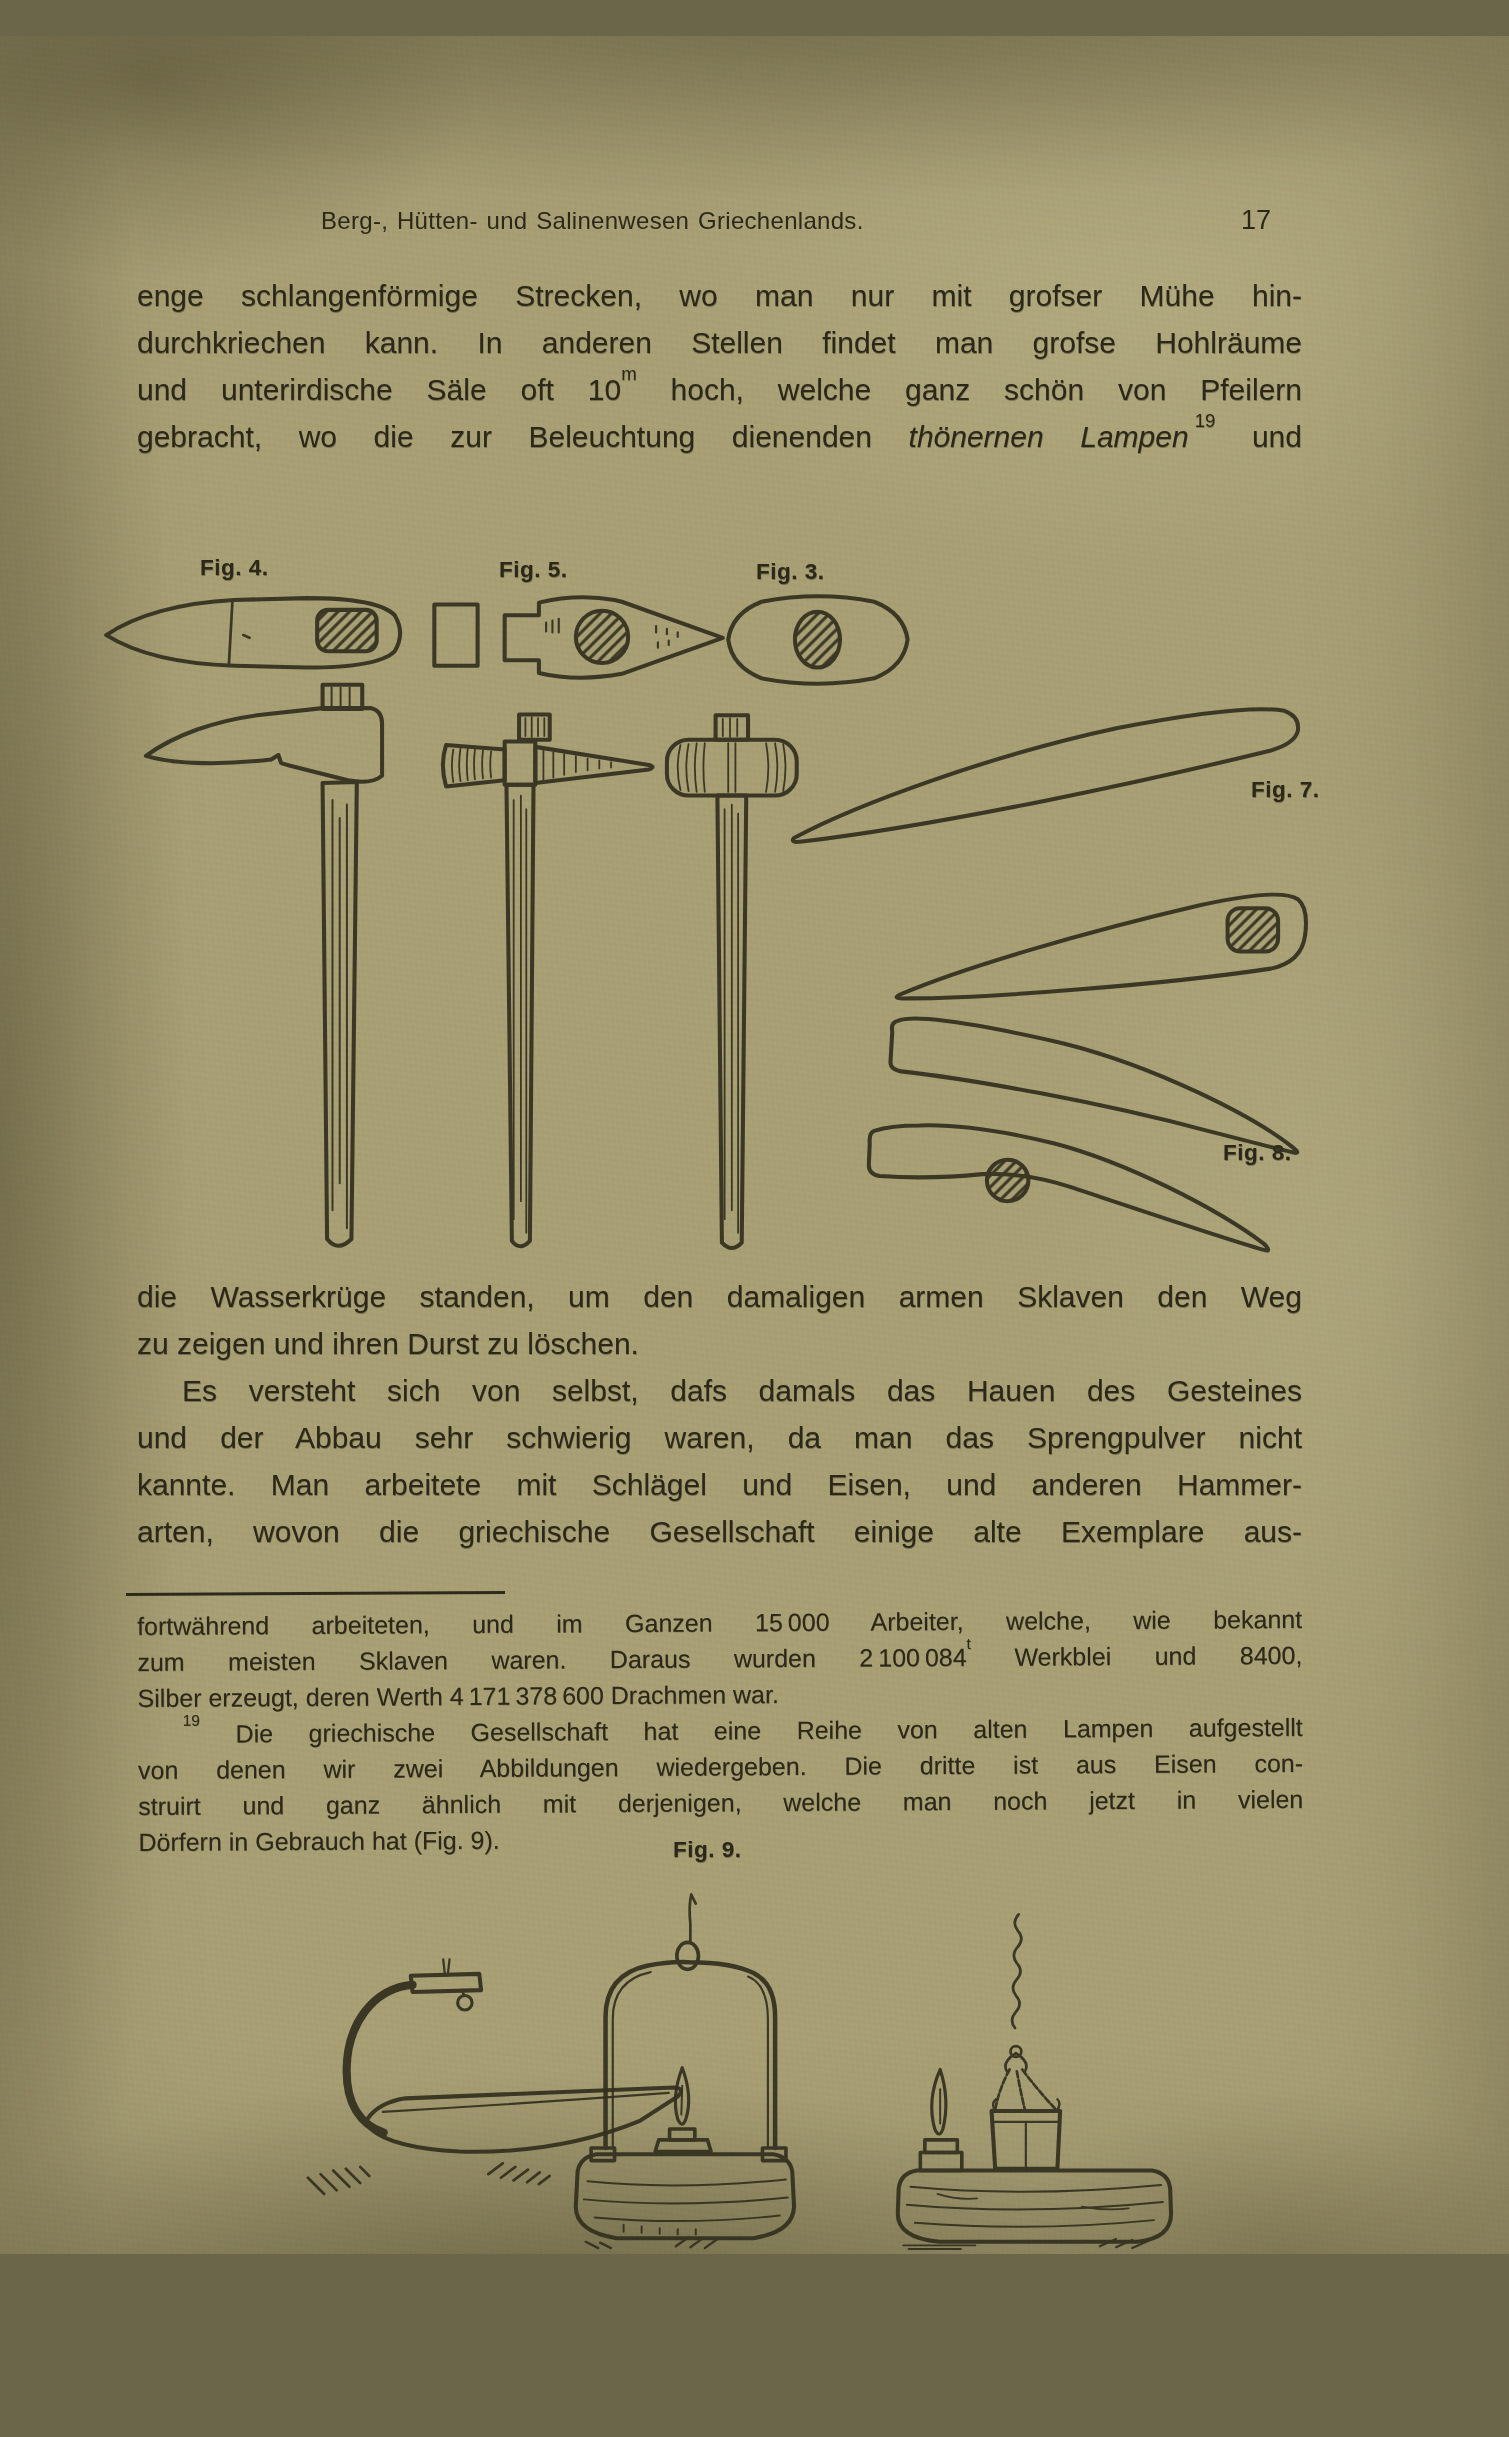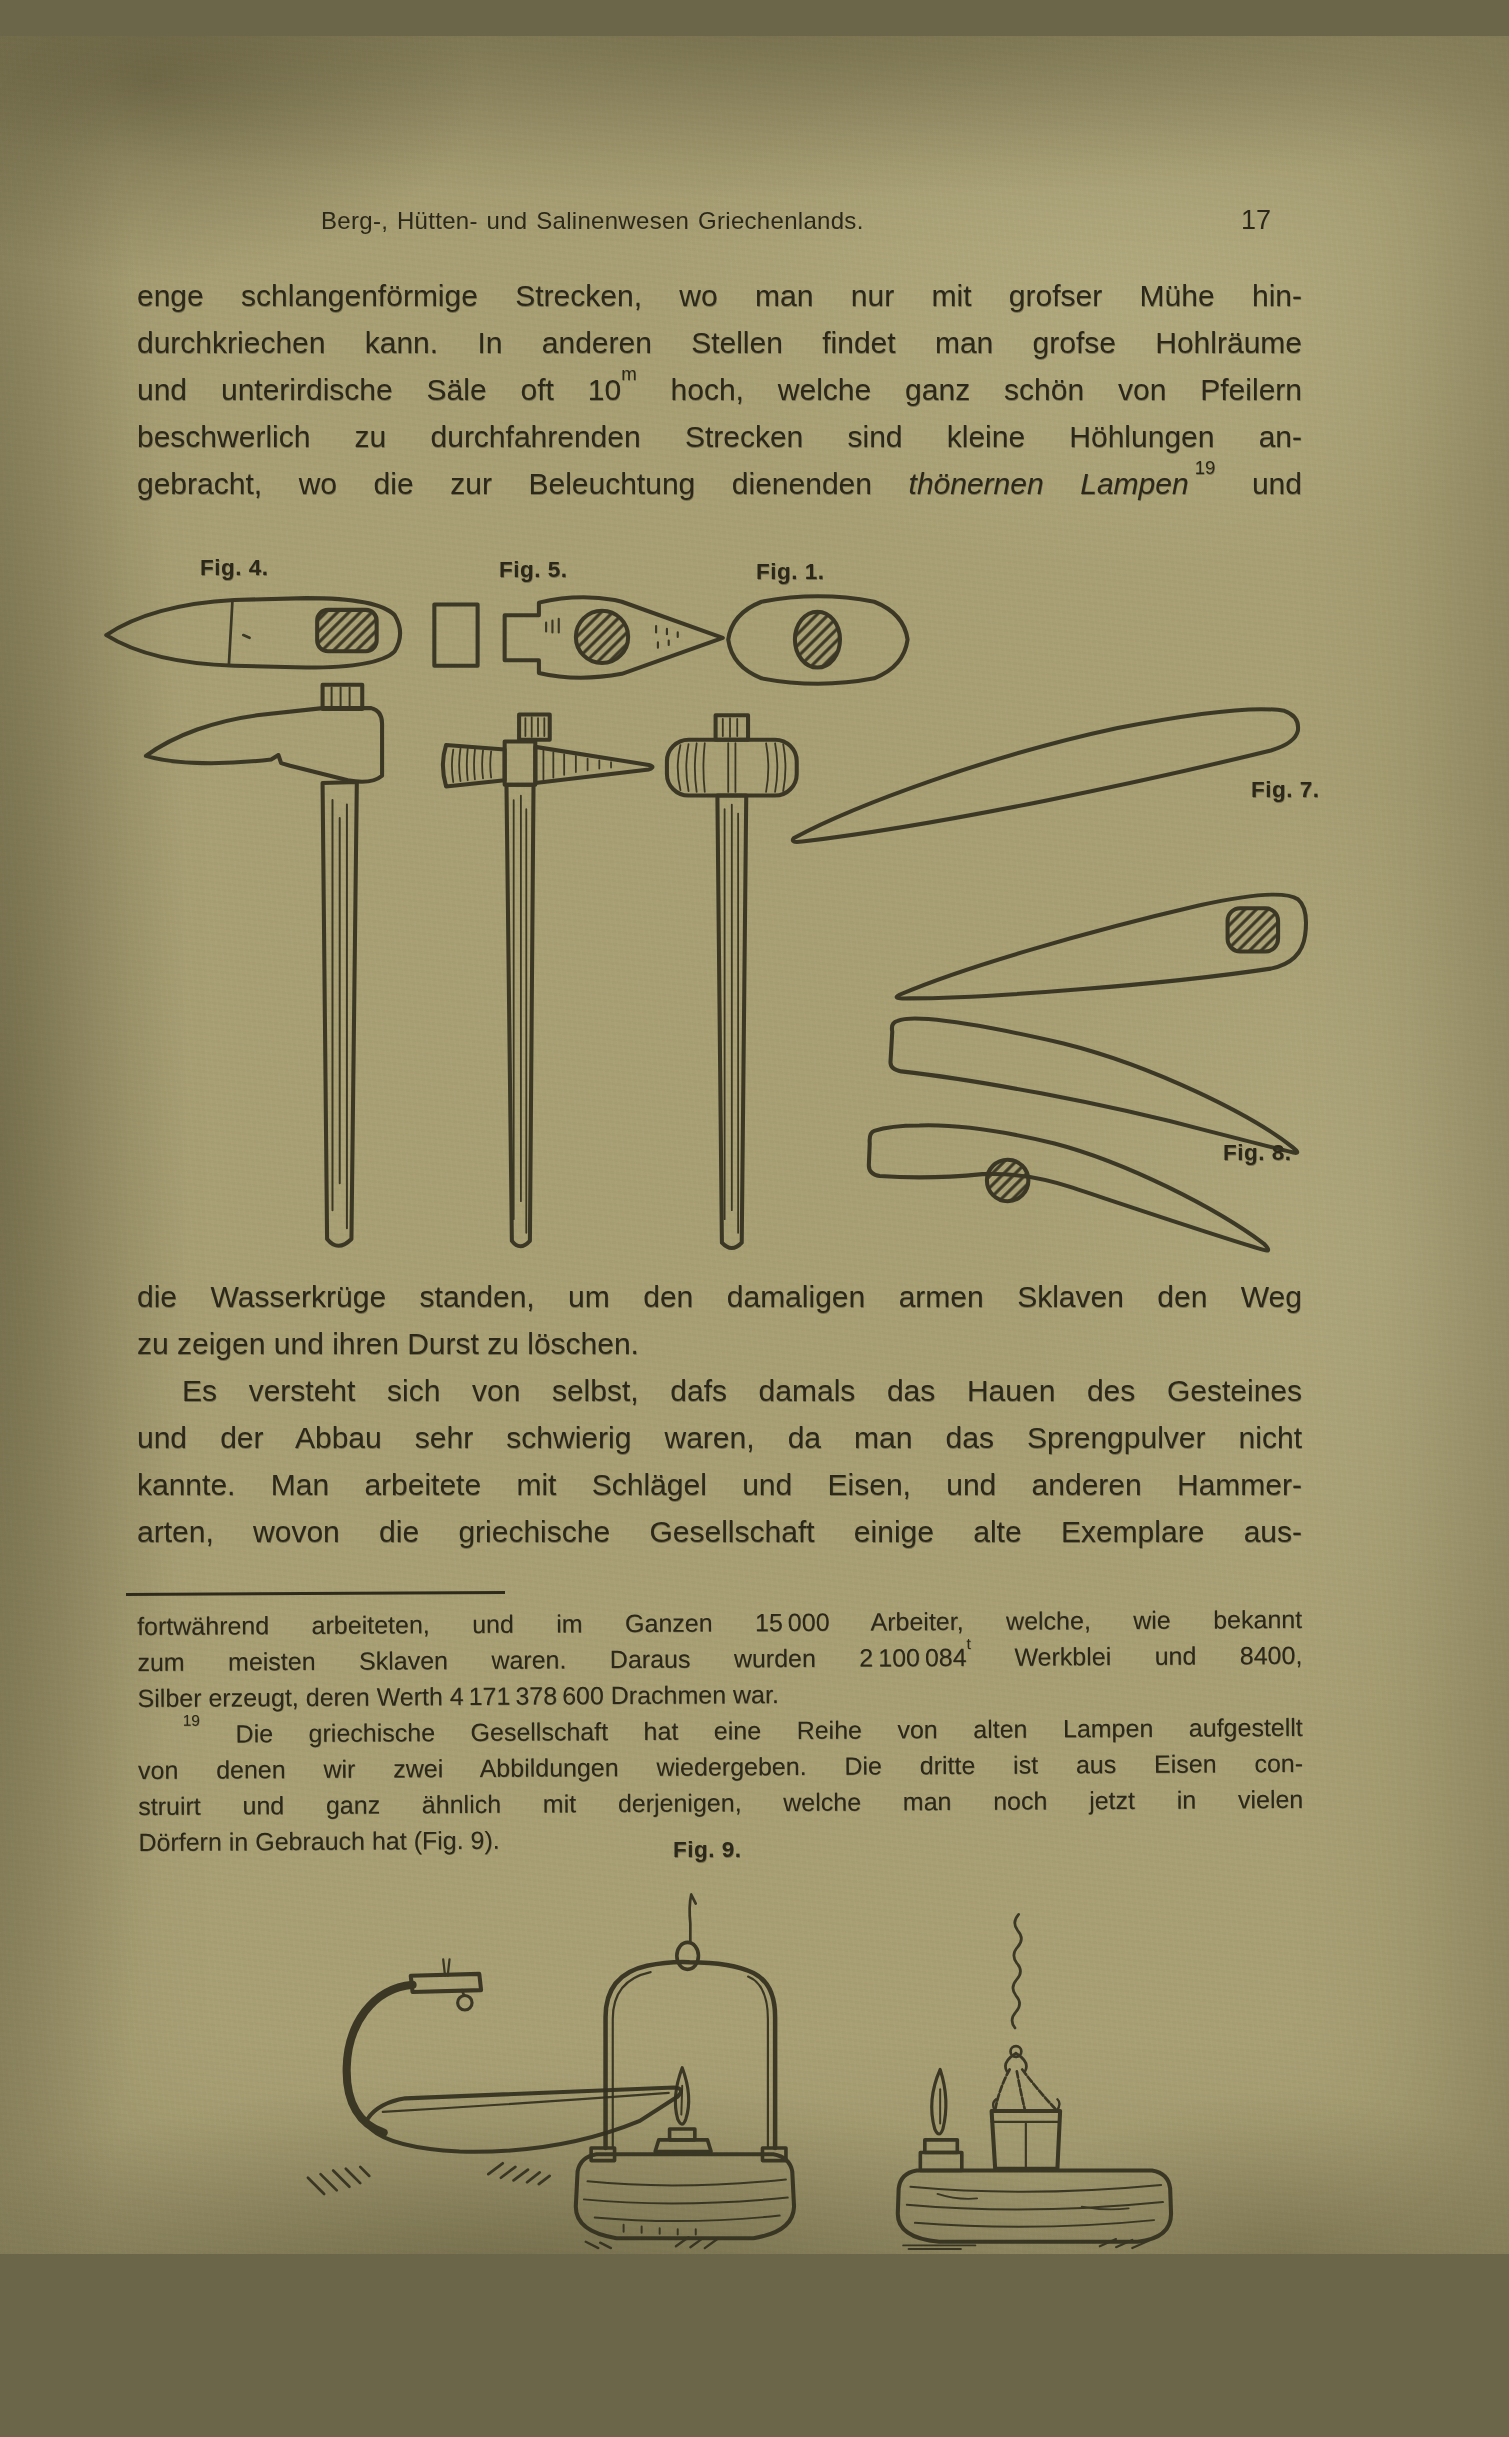--- a/index.html
+++ b/index.html
@@ -50,27 +50,26 @@
 
 <div class="page">
 
   <div class="abs running-title">Berg-, Hütten- und Salinenwesen Griechenlands.</div>
   <div class="abs page-number">17</div>
 
   <div class="textblock" id="para1">
       <div class="line">enge schlangenförmige Strecken, wo man nur mit grofser Mühe hin-</div>
       <div class="line">durchkriechen kann.  In anderen Stellen findet man grofse Hohlräume</div>
       <div class="line">und unterirdische Säle oft 10<sup>m</sup> hoch, welche ganz schön von Pfeilern</div>
-      <div class="line">beschwerlich zu durchfahrenden Strecken sind kleine Höhlungen an-</div>
       <div class="line">gebracht, wo die zur Beleuchtung dienenden <i>thönernen Lampen</i> <sup>19</sup> und</div>
     </div>
 
   <div class="abs figlabel" id="lab4">Fig. 4.</div>
   <div class="abs figlabel" id="lab5">Fig. 5.</div>
-  <div class="abs figlabel" id="lab6">Fig. 1.</div>
+  <div class="abs figlabel" id="lab6">Fig. 3.</div>
   <div class="abs figlabel" id="lab7">Fig. 7.</div>
   <div class="abs figlabel" id="lab8">Fig. 8.</div>
   <div class="abs figlabel" id="lab9">Fig. 9.</div>
 
   <svg class="abs" style="left:81px;top:552px;" width="1280" height="672" viewBox="0 0 1420 745">
     <defs>
       <pattern id="hatch" patternUnits="userSpaceOnUse" width="9" height="9" patternTransform="rotate(45)">
         <line x1="4" y1="0" x2="4" y2="9" stroke="#33301f" stroke-width="3.4"></line>
       </pattern>
     </defs>

